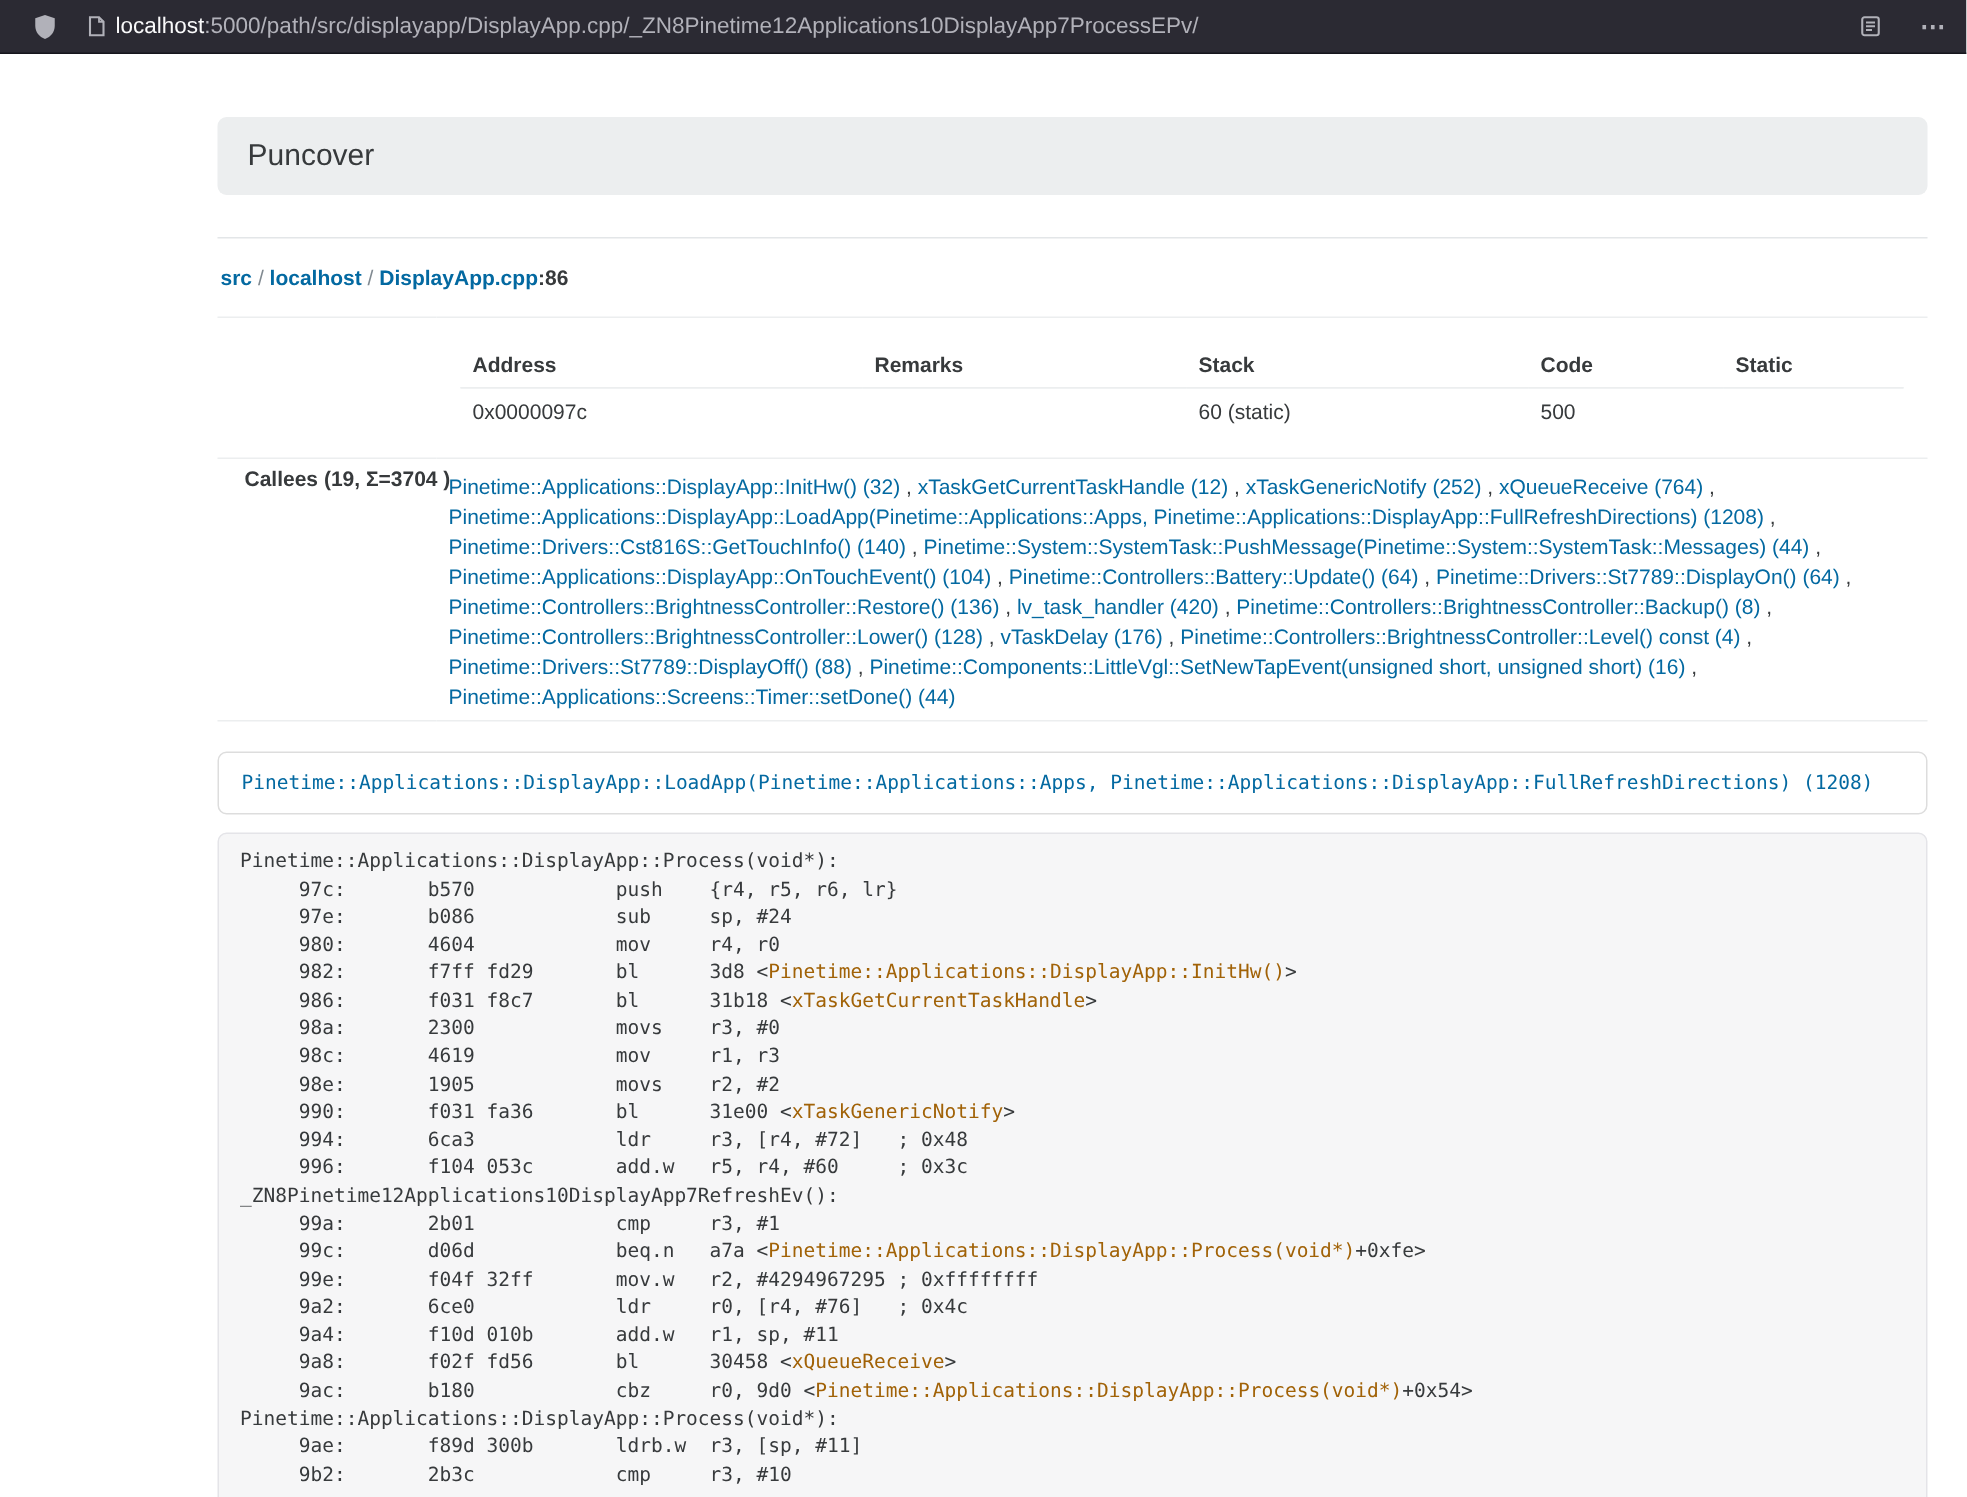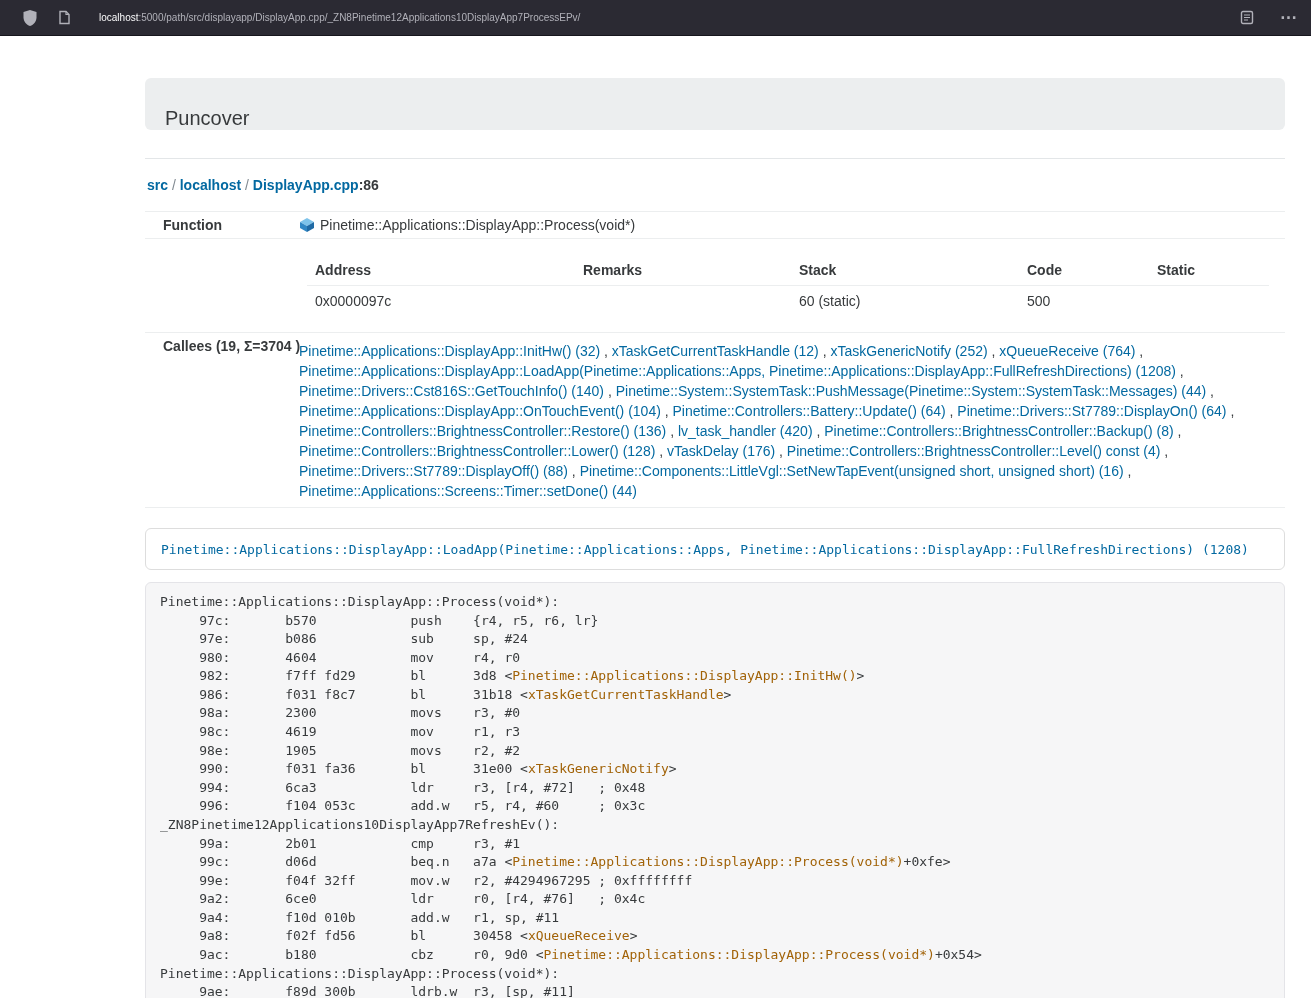--- a/index.html
+++ b/index.html
@@ -4,30 +4,30 @@
 <style>
   *{box-sizing:border-box}
   html,body{margin:0;padding:0;width:1311px;height:998px;overflow:hidden;background:#fff;
     font-family:"Liberation Sans",sans-serif;color:#373a3c}
 
   
   .chrome{height:36px;background:#2b2a33;display:flex;align-items:center;border-bottom:1px solid #16161d}
   .chrome-icon{display:inline-flex;align-items:center;justify-content:center}
   .shield-wrap{margin-left:22px}
   .page-wrap{margin-left:20px}
-  .urlbar{margin-left:28px;font-size:10px;white-space:nowrap;overflow:hidden;flex:1 1 auto}
+  .urlbar{margin-left:6px;font-size:15px;white-space:nowrap;overflow:hidden;flex:1 1 auto}
   .url-host{color:#f9f9fa}
   .url-rest{color:#b1b1b9}
   .reader-wrap{margin-right:26px}
   .menu-dots{color:#b1b1b9;font-size:17px;font-weight:bold;margin-right:14px;line-height:1}
 
   
   .container{margin-left:145px;width:1140px}
   .jumbotron{margin-top:42px;height:52px;background:#eceeef;border-radius:6px;
-    display:flex;align-items:flex-end;padding:0 20px}
+    display:flex;align-items:center;padding:0 20px}
   .jumbotron .title{font-size:20px;color:#373a3c}
   hr.rule{border:0;border-top:1px solid #e3e6e8;margin:28px 0 16px}
 
   .breadcrumb{font-size:14px;font-weight:700;margin-left:2px;line-height:20px}
   a{color:#0369a1;text-decoration:none}
   .crumb-sep{color:#818a91;font-weight:400}
   .crumb-suffix{color:#373a3c}
 
   table.main{width:100%;border-collapse:collapse;table-layout:fixed;margin-top:16px;
     font-size:14px;border-bottom:1px solid #eceeef}
@@ -90,32 +90,20 @@
 
   <div class="breadcrumb"><a href="#">src</a><span class="crumb-sep"> / </span><a href="#">localhost</a><span class="crumb-sep"> / </span><a href="#">DisplayApp.cpp</a><span class="crumb-suffix">:86</span></div>
 
   <table class="main">
     <colgroup>
         <col style="width:146px">
         <col>
       </colgroup>
     <tbody>
       <tr>
-        <th>Function</th>
-        <td>
-          <span class="sym-icon">
-            <svg width="16" height="16" viewBox="0 0 16 16">
-              <polygon points="8,1 15,5 8,9 1,5" fill="#7ec3ea"></polygon>
-              <polygon points="1,5 8,9 8,15 1,11" fill="#3187c4"></polygon>
-              <polygon points="15,5 8,9 8,15 15,11" fill="#1f6aa5"></polygon>
-            </svg>
-          </span><span>Pinetime::Applications::DisplayApp::Process(void*)</span>
-        </td>
-      </tr>
-      <tr>
         <th></th>
         <td class="no-pad">
           <table class="inner">
             <colgroup>
               <col style="width:268px">
                 <col style="width:216px">
                 <col style="width:228px">
                 <col style="width:130px">
                 <col>
             </colgroup>

